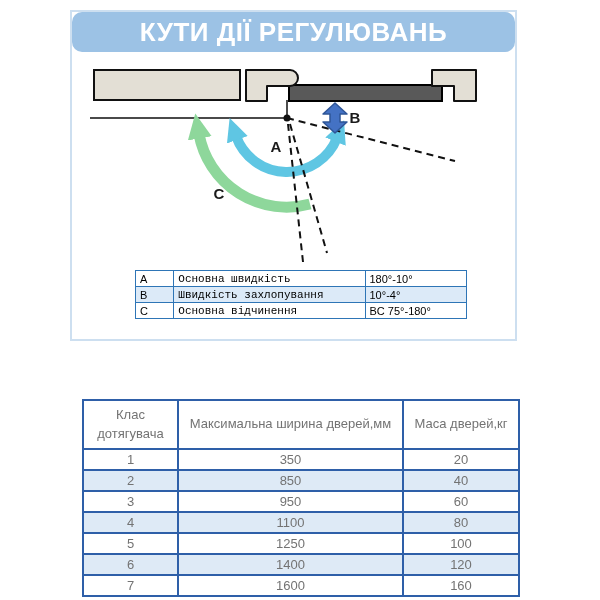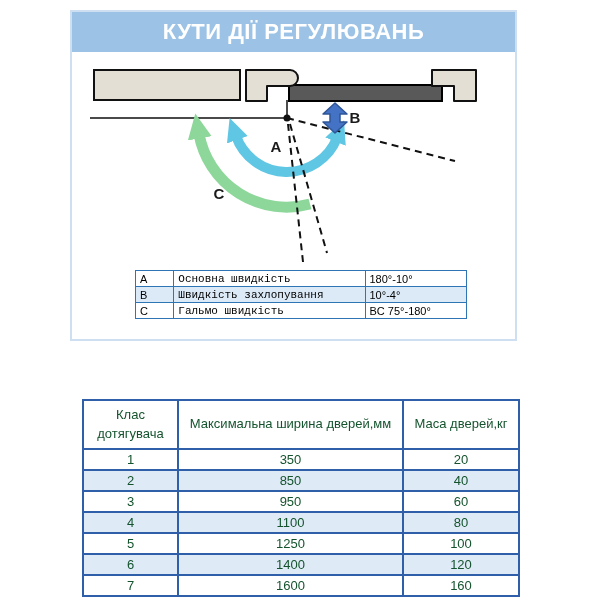--- a/index.html
+++ b/index.html
@@ -6,21 +6,21 @@
   html,body { width:600px; height:600px; background:#fff; font-family:"Liberation Sans", sans-serif; }
   .page { position:relative; width:600px; height:600px; background:#fff; overflow:hidden; }
 
   .panel1 {
     position:absolute; left:70px; top:10px; width:447px; height:331px;
     border:2px solid #CDDFF0; background:#fff;
   }
   .header-bar {
     width:100%; height:40px; background:#9CC2E5;
     display:flex; align-items:center; justify-content:center;
-    color:#fff; font-size:22px; font-weight:bold; letter-spacing:0.5px;
+    color:#fff; font-size:26px; font-weight:bold; letter-spacing:0.5px;border-radius:10px;
   }
   .header2 {
     position:absolute; left:70px; top:352px; width:447px; height:42px;
     border:2px solid #CDDFF0;
   }
   .header2 .header-bar { height:100%; }
 
   .diagram-svg { position:absolute; left:0; top:40px; width:443px; height:245px; }
 
   table { border-collapse:collapse; }
@@ -32,21 +32,21 @@
   .angle-table td {
     border:1px solid #2E75B6; height:16px; padding:0 4px; background:#fff;
   }
   .angle-table tr.alt td { background:#DCEAF8; }
   .angle-table .c-key { width:42px; }
   .angle-table .c-name { width:209px;font-family:Liberation Mono, monospace; }
   .angle-table .c-val { width:110px; }
 
   .class-table {
     position:absolute; left:82px; top:399px; width:436px;
-    font-size:13px; color:#14532d; table-layout:fixed;
+    font-size:13px; color:#737373; table-layout:fixed;
   }
   .class-table th, .class-table td {
     border:2px solid #2E5FA8; text-align:center; background:#fff; font-weight:normal;
   }
   .class-table th { height:49px; font-size:13px; line-height:1.45; padding:0 6px; }
   .class-table td { height:21px; }
   .class-table tr.alt td { background:#DEEAF6; }
 </style>
 </head>
 <body>
@@ -99,21 +99,21 @@
           <td class="c-name">Основна швидкість</td>
           <td class="c-val">180°-10°</td>
         </tr>
         <tr class="alt">
           <td class="c-key">B</td>
           <td class="c-name">Швидкість захлопування</td>
           <td class="c-val">10°-4°</td>
         </tr>
         <tr>
           <td class="c-key">C</td>
-          <td class="c-name">Гальмо швидкість</td>
+          <td class="c-name">Основна відчинення</td>
           <td class="c-val">BC 75°-180°</td>
         </tr>
       </tbody>
     </table>
   </div>
 
 
   <table class="class-table">
     <colgroup>
         <col style="width:95px">

